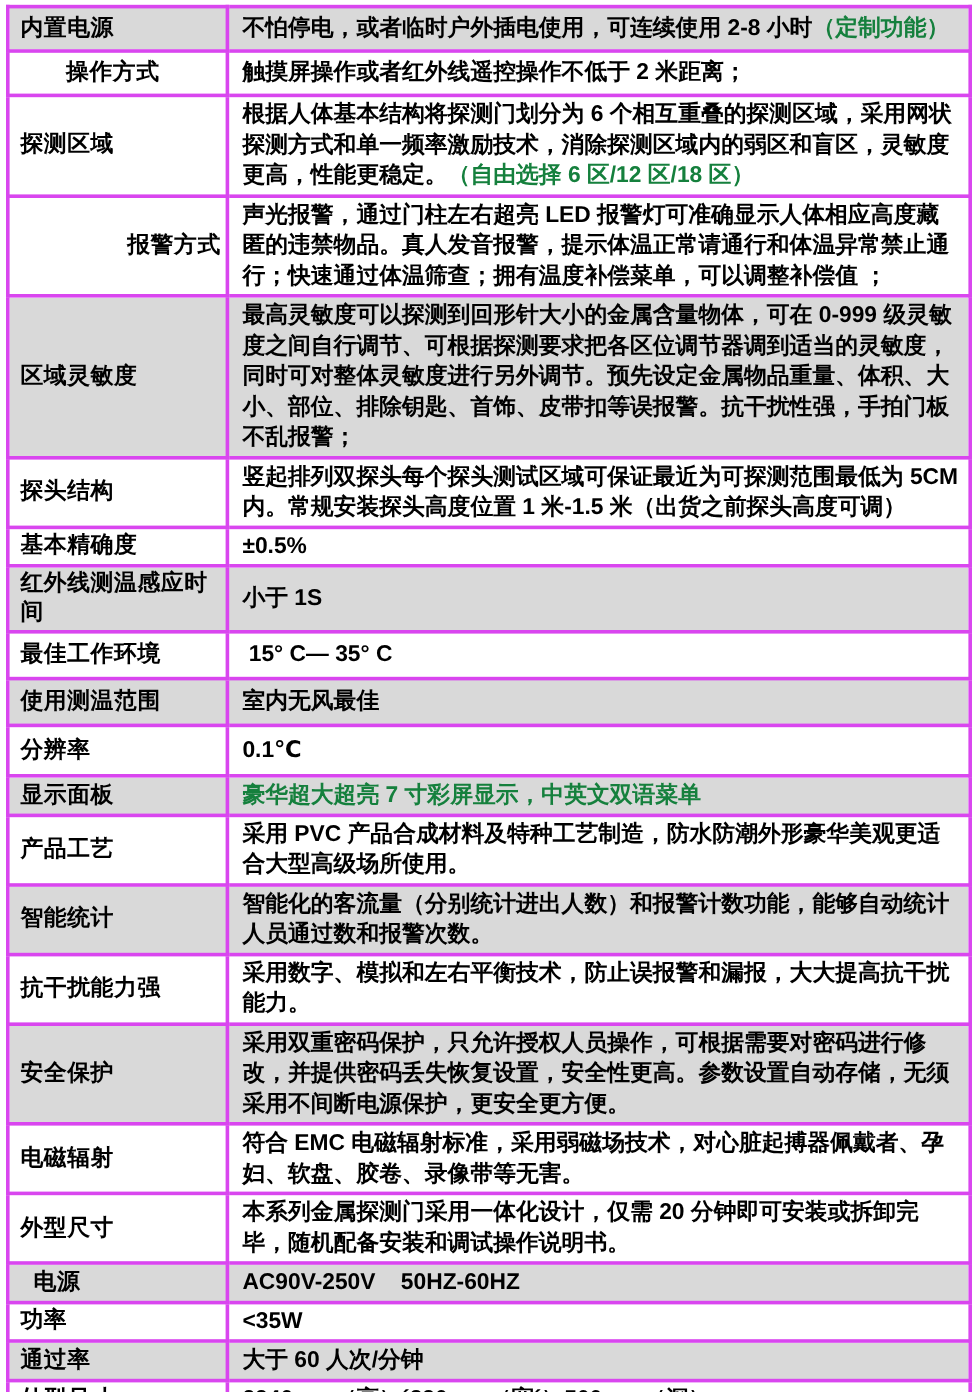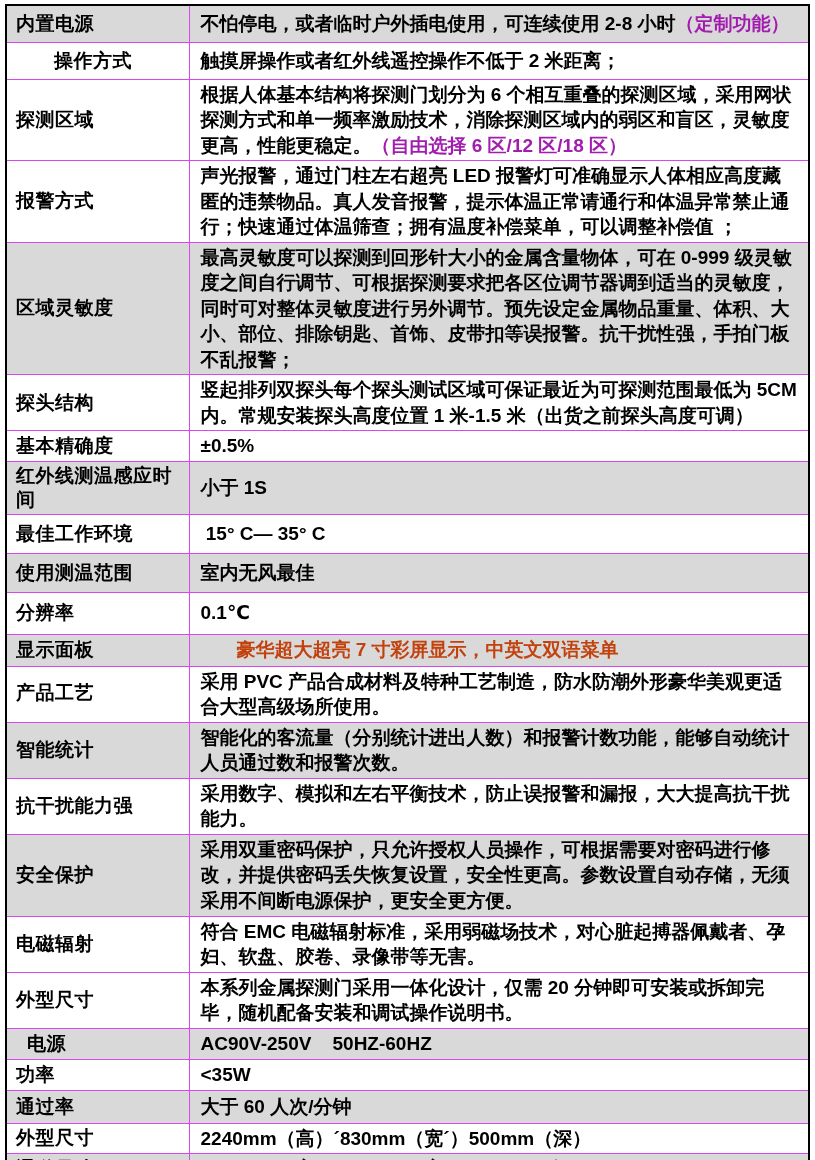--- a/index.html
+++ b/index.html
@@ -19,21 +19,21 @@
     box-sizing: border-box;
     padding: 4px 5px;
   }
   table.spec-table {
     border-collapse: collapse;
     table-layout: fixed;
     width: 805px;
     border: 2px solid #000000;
   }
   table.spec-table td {
-    border: 1px solid #d946ef;
+    border: 3px solid #d946ef;
     box-sizing: border-box;
     vertical-align: middle;
     overflow: hidden;
   }
   td.label-cell {
     width: 183px;
     padding: 2px 4px 2px 9px;
     font-size: 19px;
     font-weight: bold;
     line-height: 24px;
@@ -43,43 +43,43 @@
     padding: 2px 8px 2px 11px;
     font-size: 19px;
     font-weight: bold;
     line-height: 25.5px;
     white-space: pre-wrap;
     word-break: break-all;
   }
   tr.row-shaded td {
     background: #d9d9d9;
   }
-  .seg-red   { color: #a21caf; }
-  .seg-muted { color: #c2410c; margin-left: 36px; }
+  .seg-red   { color: #15803d; }
+  .seg-muted { color: #15803d; }
 </style>
 </head>
 <body>
 
 <div class="page">
   <table class="spec-table">
     <tbody id="spec-table-body">
         <tr class="row-shaded">
           <td class="label-cell" style="height: 37px;">内置电源</td>
           <td class="value-cell"><span>不怕停电，或者临时户外插电使用，可连续使用 2-8 小时</span><span class="seg-red">（定制功能）</span></td>
         </tr>
         <tr>
           <td class="label-cell" style="height: 37px; padding-left: 47px;">操作方式</td>
           <td class="value-cell"><span>触摸屏操作或者红外线遥控操作不低于 2 米距离；</span></td>
         </tr>
         <tr>
           <td class="label-cell" style="height: 77px;">探测区域</td>
           <td class="value-cell"><span>根据人体基本结构将探测门划分为 6 个相互重叠的探测区域，采用网状探测方式和单一频率激励技术，消除探测区域内的弱区和盲区，灵敏度更高，性能更稳定。</span><span class="seg-red">（自由选择 6 区/12 区/18 区）</span></td>
         </tr>
         <tr>
-          <td class="label-cell" style="height: 76px;">报警方式</td>
+          <td class="label-cell" style="height: 76px; text-align: right;">报警方式</td>
           <td class="value-cell"><span>声光报警，通过门柱左右超亮 LED 报警灯可准确显示人体相应高度藏匿的违禁物品。真人发音报警，提示体温正常请通行和体温异常禁止通行；快速通过体温筛查；拥有温度补偿菜单，可以调整补偿值 ；</span></td>
         </tr>
         <tr class="row-shaded">
           <td class="label-cell" style="height: 108px;">区域灵敏度</td>
           <td class="value-cell"><span>最高灵敏度可以探测到回形针大小的金属含量物体，可在 0-999 级灵敏度之间自行调节、可根据探测要求把各区位调节器调到适当的灵敏度，同时可对整体灵敏度进行另外调节。预先设定金属物品重量、体积、大小、部位、排除钥匙、首饰、皮带扣等误报警。抗干扰性强，手拍门板不乱报警；</span></td>
         </tr>
         <tr>
           <td class="label-cell" style="height: 56px;">探头结构</td>
           <td class="value-cell"><span>竖起排列双探头每个探头测试区域可保证最近为可探测范围最低为 5CM 内。常规安装探头高度位置 1 米-1.5 米（出货之前探头高度可调）</span></td>
         </tr>

